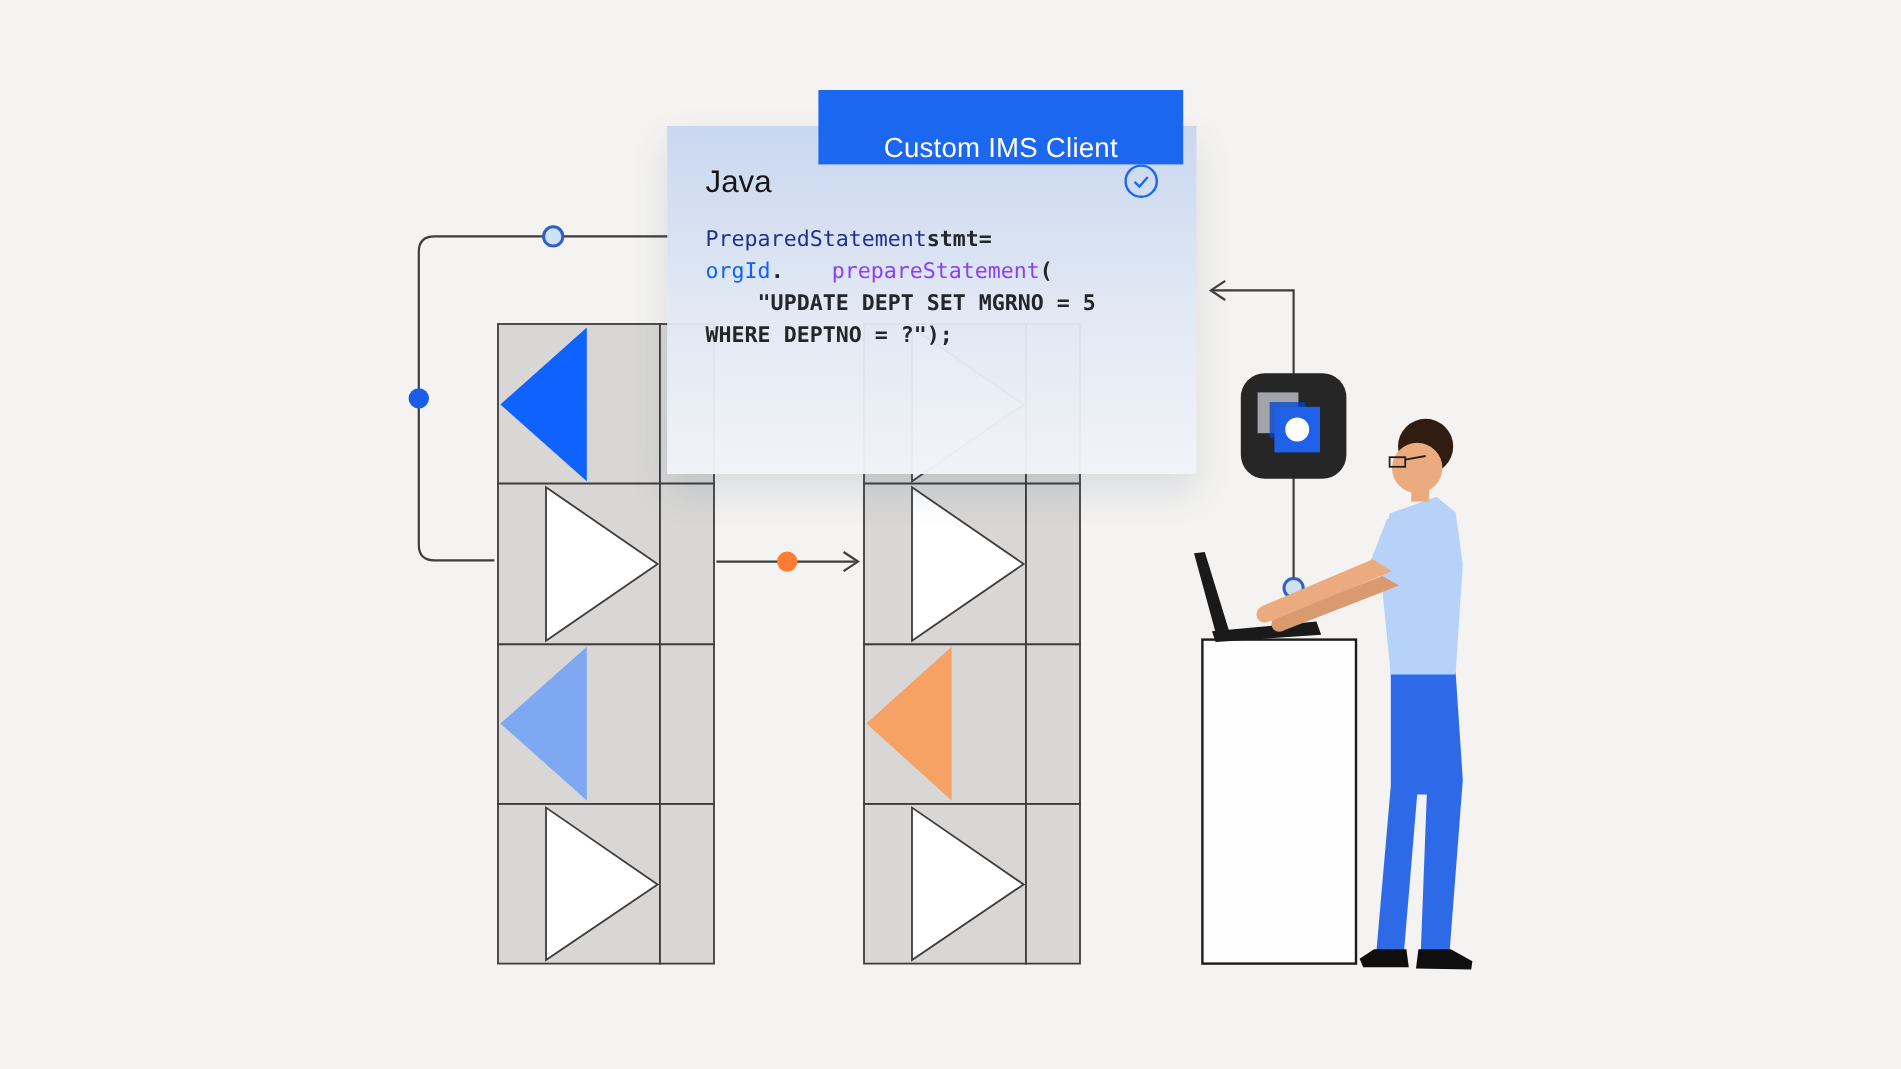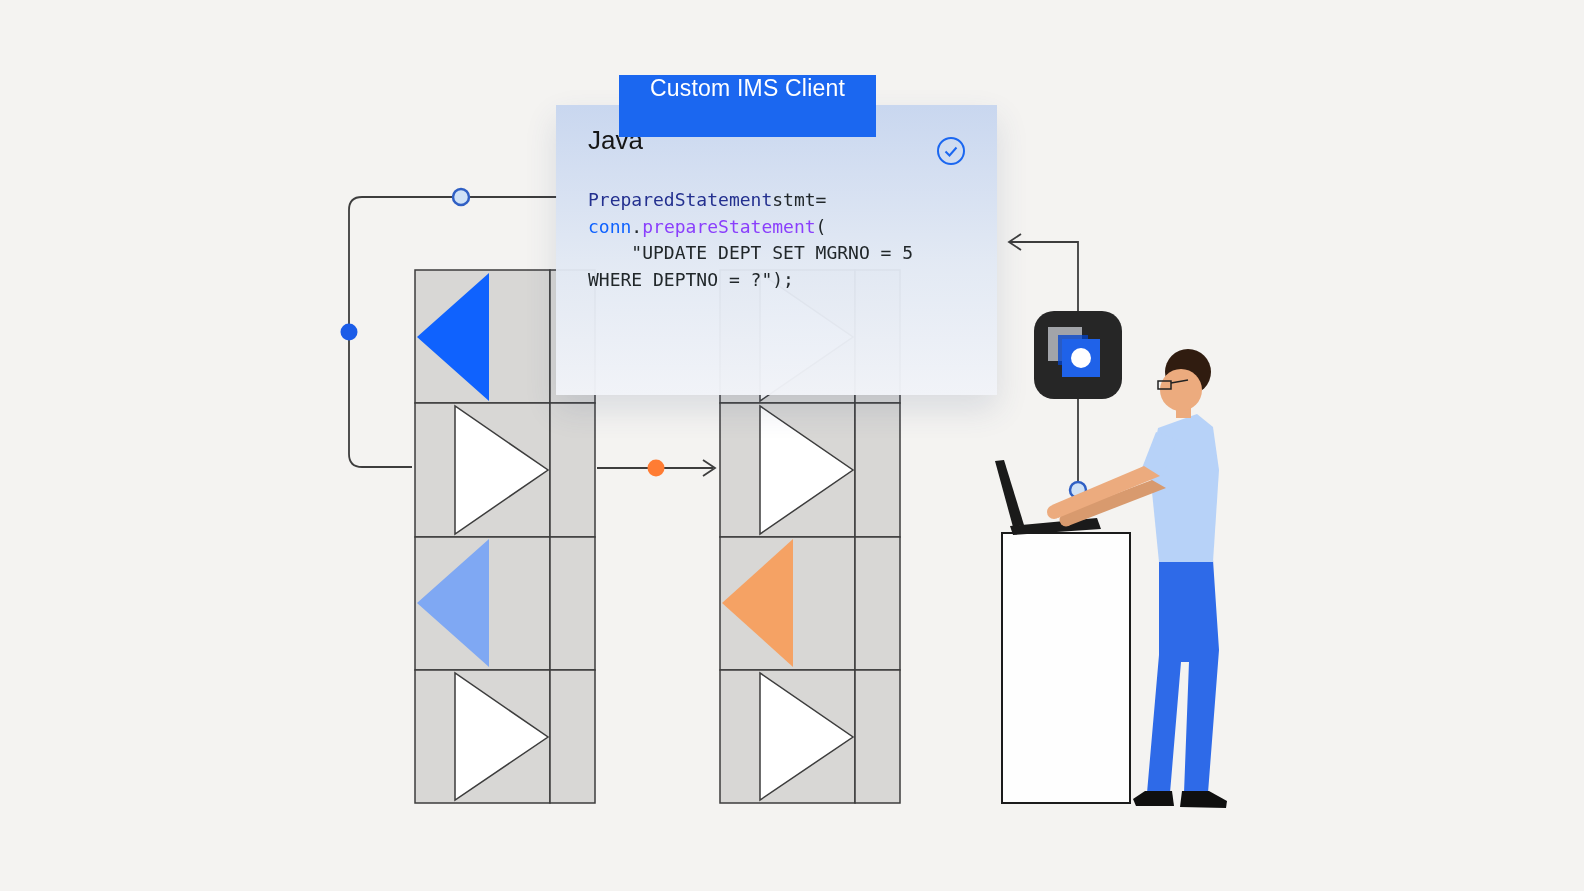--- a/index.html
+++ b/index.html
@@ -7,35 +7,35 @@
     position:relative;width:1584px;height:891px;overflow:hidden;
     background:#f4f3f1;font-family:"Liberation Sans",sans-serif;
   }
   svg.illustration{position:absolute;left:0;top:0;z-index:1;}
   .panel{
     position:absolute;left:556px;top:105px;width:441px;height:290px;z-index:3;
     background:linear-gradient(180deg, rgba(198,213,239,0.94) 0%, rgba(226,233,244,0.95) 55%, rgba(241,243,248,0.97) 100%);
     box-shadow:0 14px 30px rgba(60,80,120,0.14);
   }
   .tab{
-    position:absolute;left:619px;top:75px;width:257px;height:62px;z-index:4;
-    background:#1b67f0;color:#ffffff;display:flex;align-items:flex-start;justify-content:center;
+    position:absolute;left:682px;top:75px;width:304px;height:62px;z-index:4;
+    background:#1b67f0;color:#ffffff;display:flex;align-items:flex-end;justify-content:center;
     font-size:23px;letter-spacing:0.2px;
   }
-  .java-label{position:absolute;left:32px;top:20px;font-size:26px;color:#161616;}
+  .java-label{position:absolute;left:32px;top:31px;font-size:26px;color:#161616;}
   .check{position:absolute;right:30px;top:30px;width:32px;height:32px;}
   .code{position:absolute;left:32px;top:82px;}
   .code-line{
     font-family:"DejaVu Sans Mono","Liberation Mono",monospace;
     font-size:18px;line-height:26.5px;white-space:pre;
   }
-  [data-c="dark"]{color:#21272a;}
+  [data-c="dark"]{color:#21272a;font-weight:bold;}
   [data-c="navy"]{color:#23308f;}
   [data-c="blue"]{color:#0f62fe;}
-  [data-c="purple"]{color:#8a3ffc;}
+  [data-c="purple"]{color:#8a3ffc;margin-left:40px;}
 </style>
 </head>
 <body>
 
 <div class="stage">
 
   <svg class="illustration" width="1584" height="891" viewBox="0 0 1584 891">
 
     <g>
       <path d="M 557 197 H 362 Q 349 197 349 210 V 454 Q 349 467 362 467 H 412" fill="none" stroke="#3d3d3d" stroke-width="1.8"></path>
@@ -118,21 +118,21 @@
   </svg>
 
   <div class="panel">
     <div class="java-label">Java</div>
     <svg class="check" viewBox="0 0 32 32">
       <circle cx="16" cy="16" r="13" fill="none" stroke="#1b67f0" stroke-width="2"></circle>
       <path d="M10.5 16.5 L14.5 20.5 L21.5 12.5" fill="none" stroke="#1b67f0" stroke-width="2"></path>
     </svg>
     <div class="code">
         <div class="code-line"><span data-c="navy">PreparedStatement</span><span data-c="dark">stmt=</span></div>
-        <div class="code-line"><span data-c="blue">conn</span><span data-c="dark">.</span><span data-c="purple">prepareStatement</span><span data-c="dark">(</span></div>
+        <div class="code-line"><span data-c="blue">orgId</span><span data-c="dark">.</span><span data-c="purple">prepareStatement</span><span data-c="dark">(</span></div>
         <div class="code-line"><span data-c="dark">    "UPDATE DEPT SET MGRNO = 5</span></div>
         <div class="code-line"><span data-c="dark">WHERE DEPTNO = ?");</span></div>
       </div>
   </div>
 
   <div class="tab">
     <span>Custom IMS Client</span>
   </div>
 
 </div>

